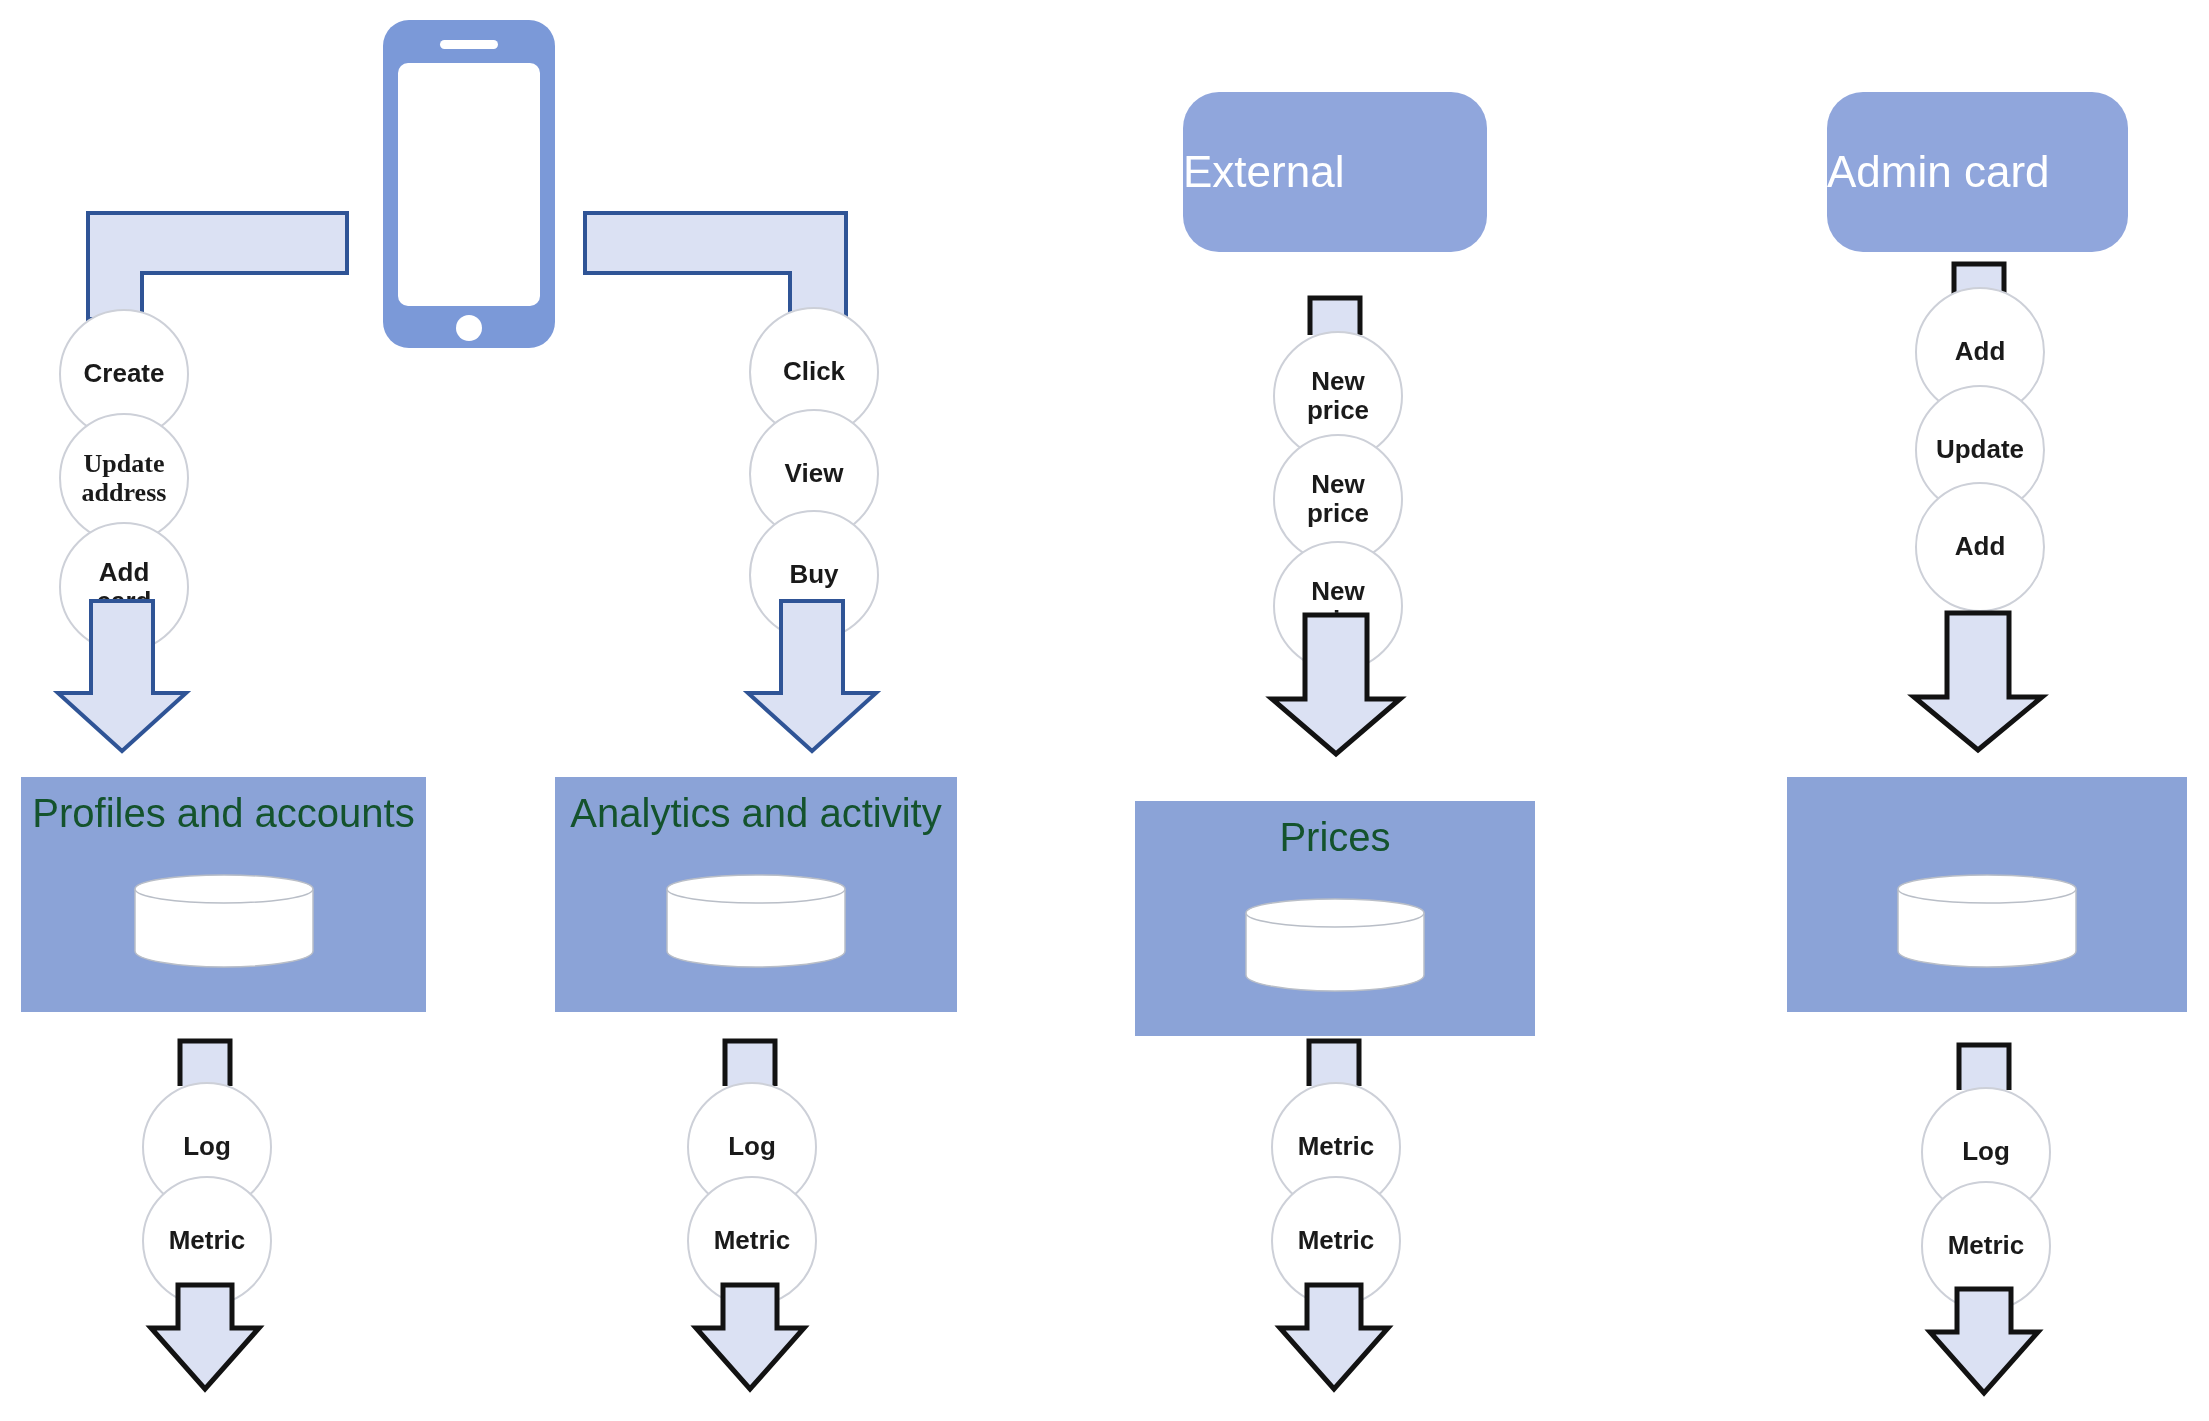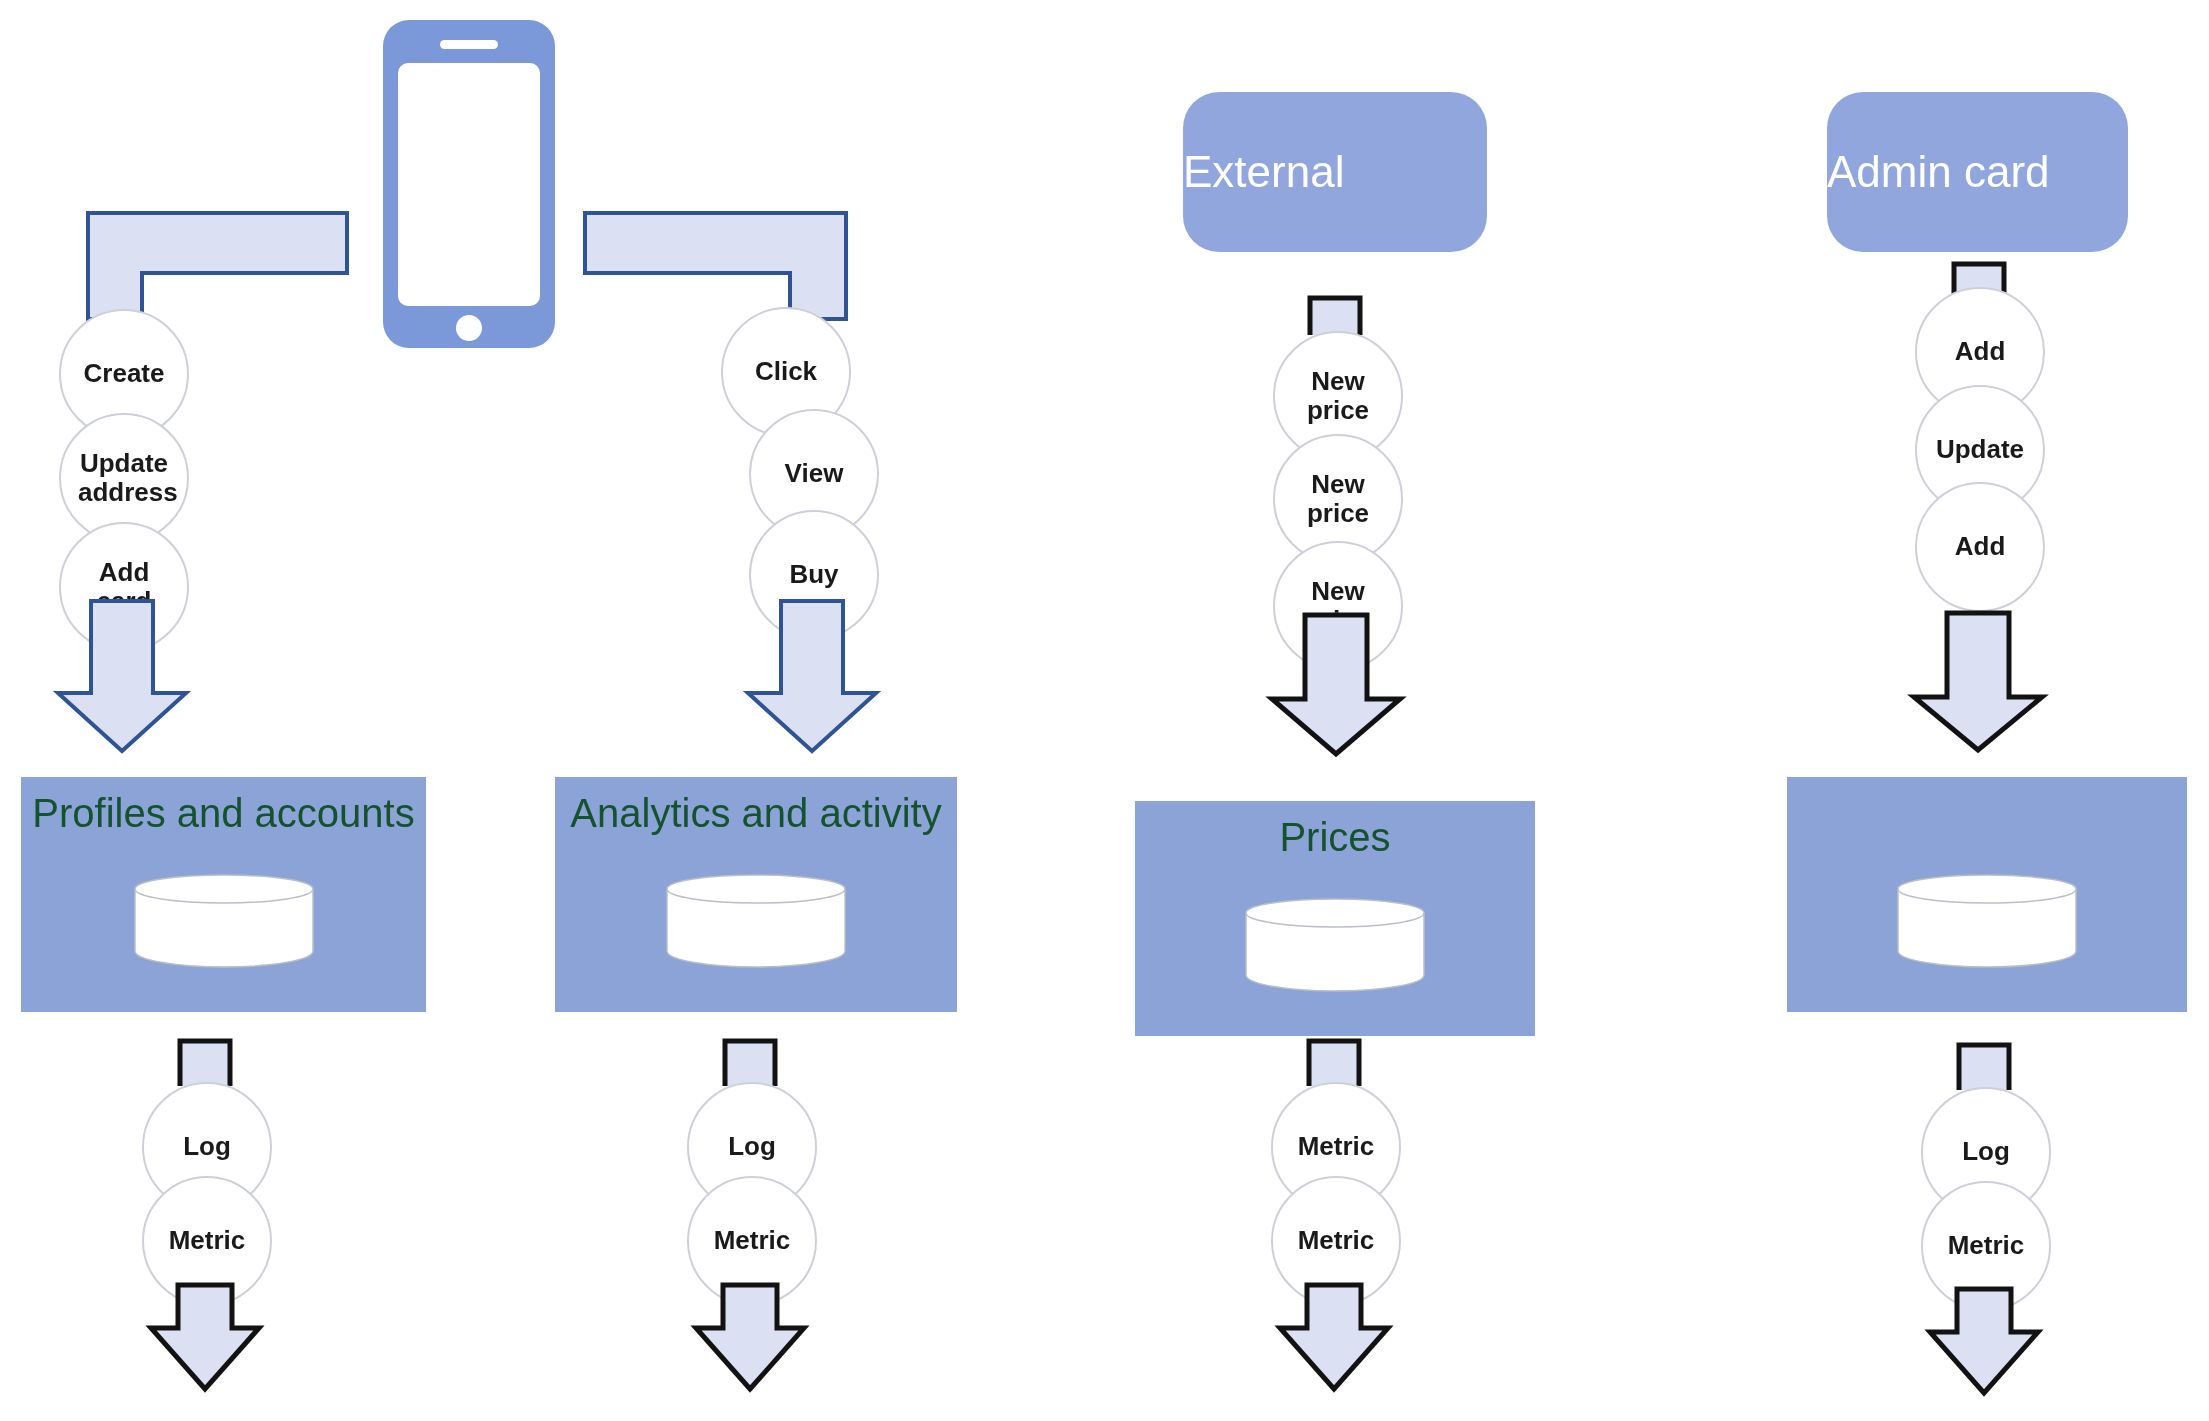--- a/index.html
+++ b/index.html
@@ -76,27 +76,27 @@
     <path class="shape-black" d="M3 40 L3 3 L53 3 L53 40"></path>
   </svg>
   <svg style="left:1951px;top:261px;" width="56" height="40" viewBox="0 0 56 40">
     <path class="shape-black" d="M3 40 L3 3 L53 3 L53 40"></path>
   </svg>
 
   <div class="circle" style="left:59px;top:309px;">
     <span>Create</span>
     </div>
   <div class="circle" style="left:59px;top:413px;">
-    <span style="max-width:92px;">Update address</span>
+    <span style="max-width:92px;font-family:Liberation Serif, serif;">Update address</span>
     </div>
   <div class="circle" style="left:59px;top:522px;">
     <span style="max-width:70px;">Add card</span>
     </div>
 
-  <div class="circle" style="left:721px;top:307px;">
+  <div class="circle" style="left:749px;top:307px;">
     <span>Click</span>
     </div>
   <div class="circle" style="left:749px;top:409px;">
     <span>View</span>
     </div>
   <div class="circle" style="left:749px;top:510px;">
     <span>Buy</span>
     </div>
 
   <div class="circle" style="left:1273px;top:331px;">

